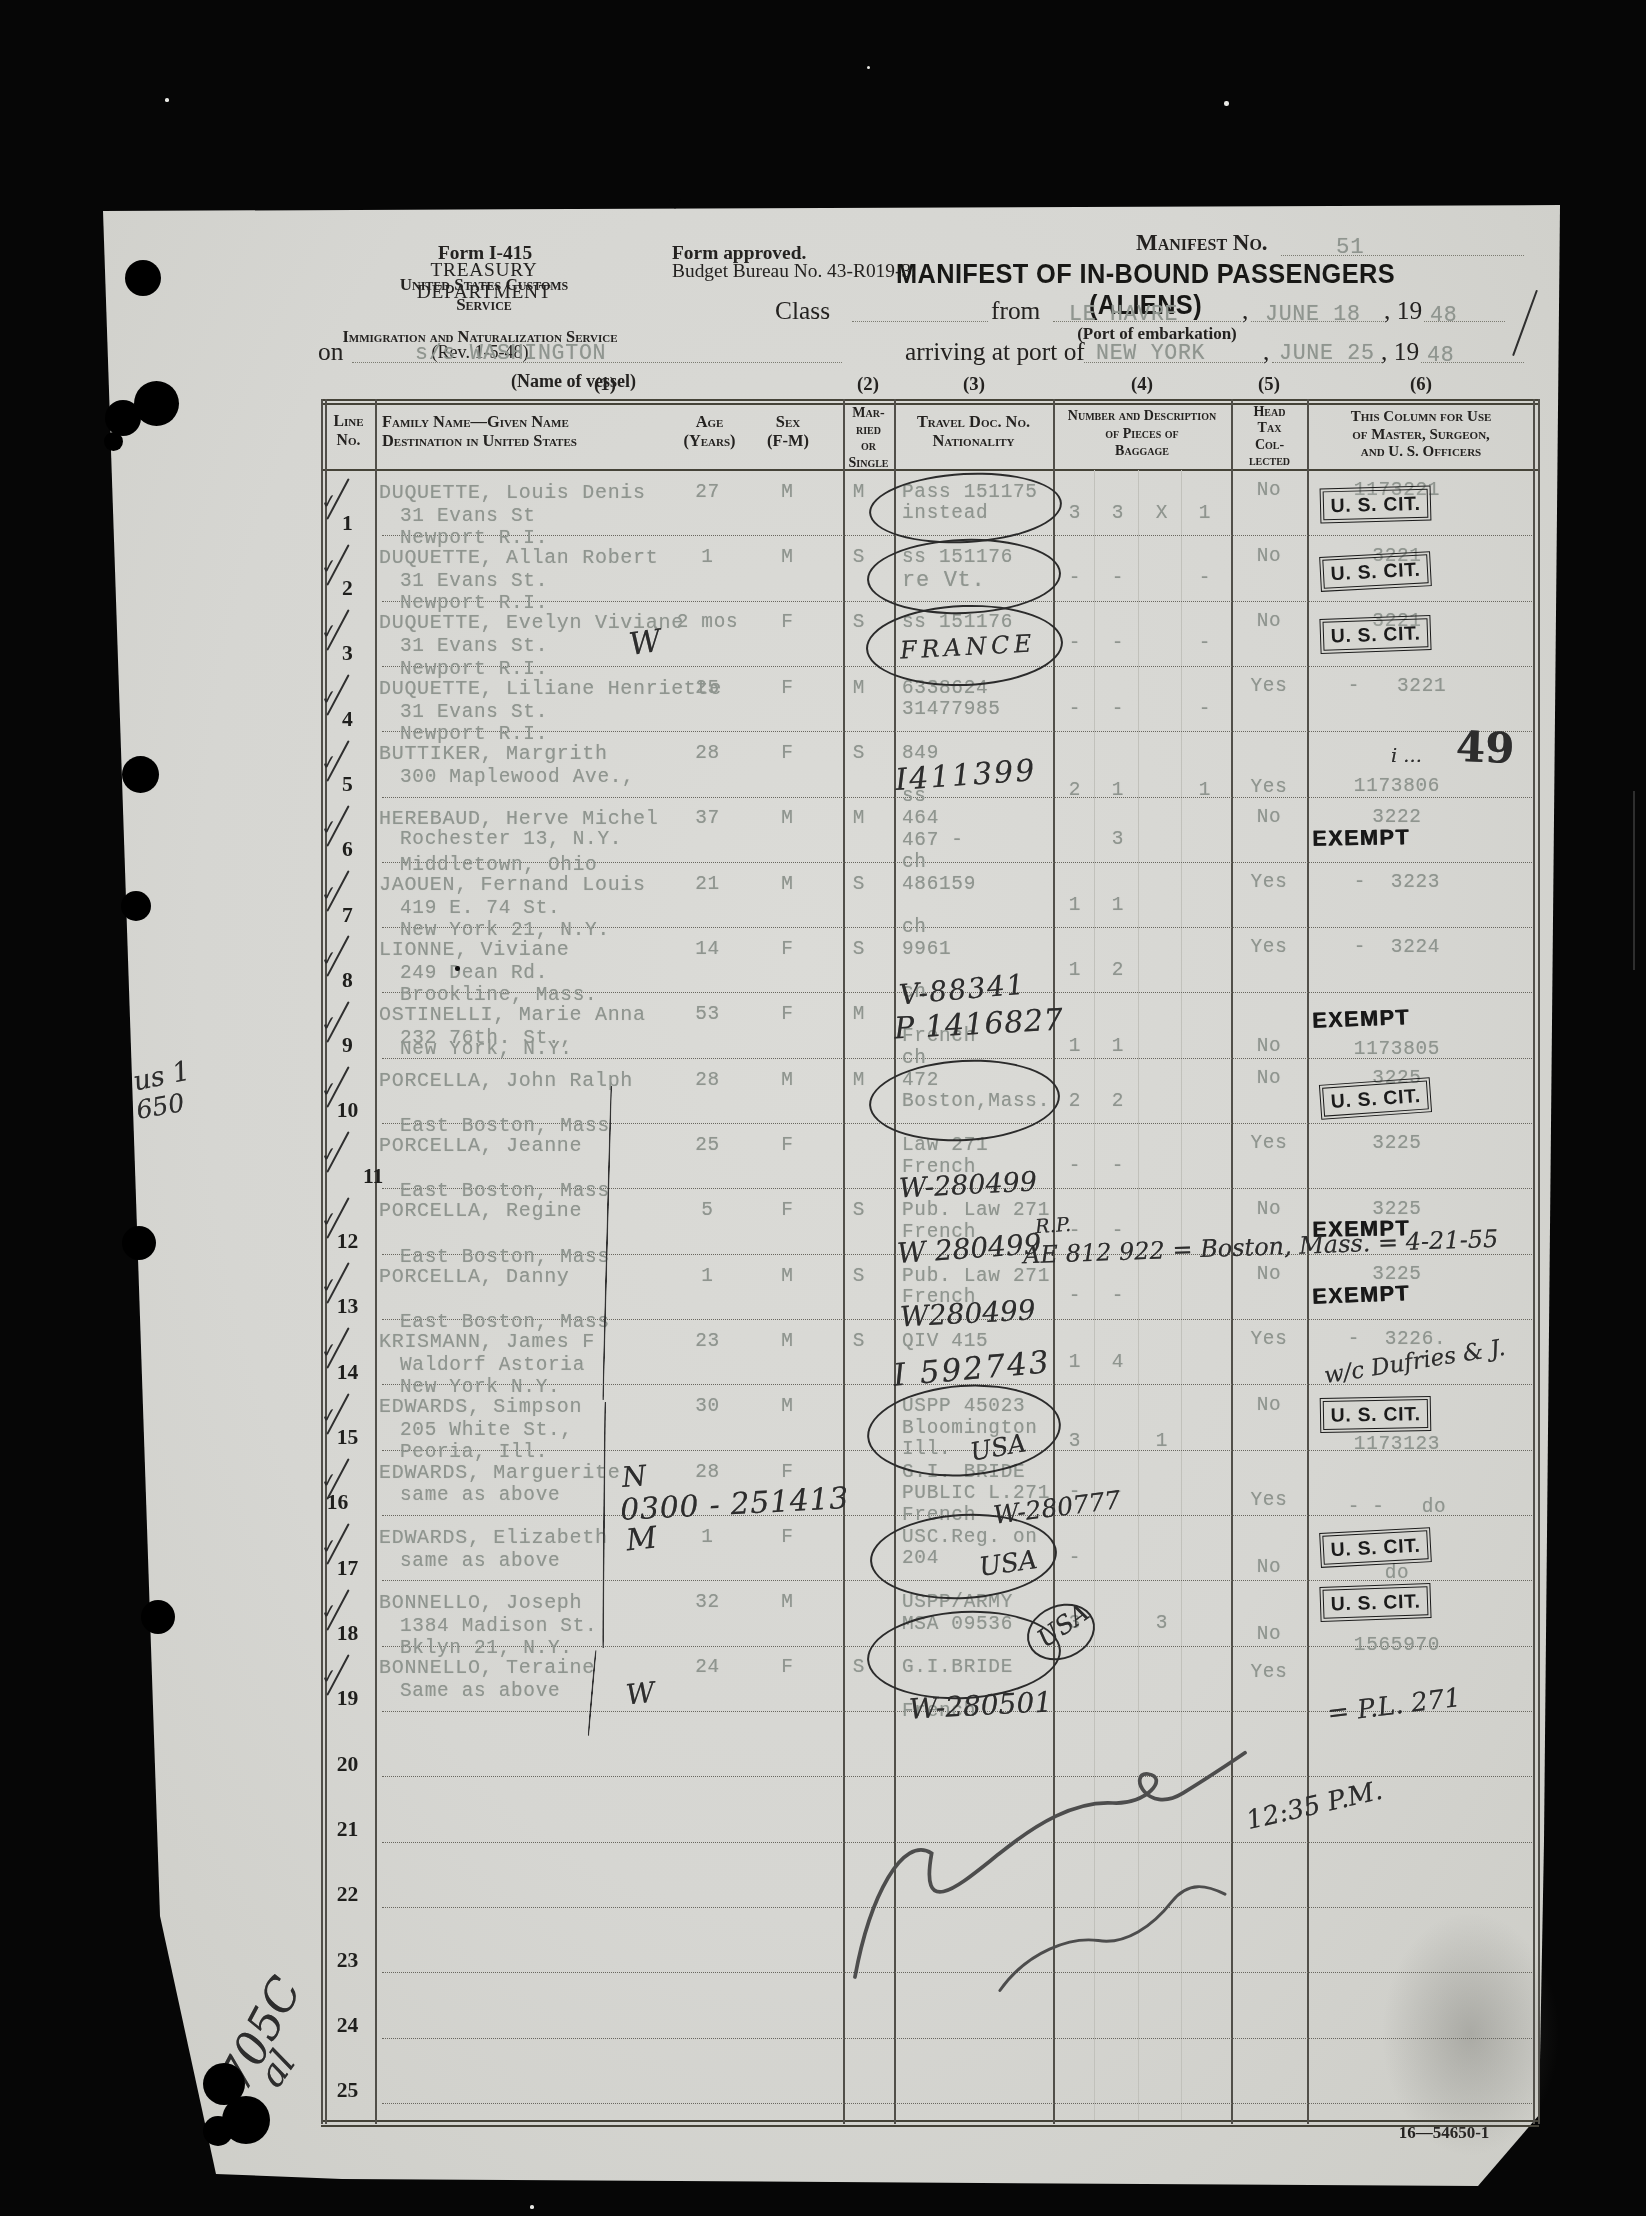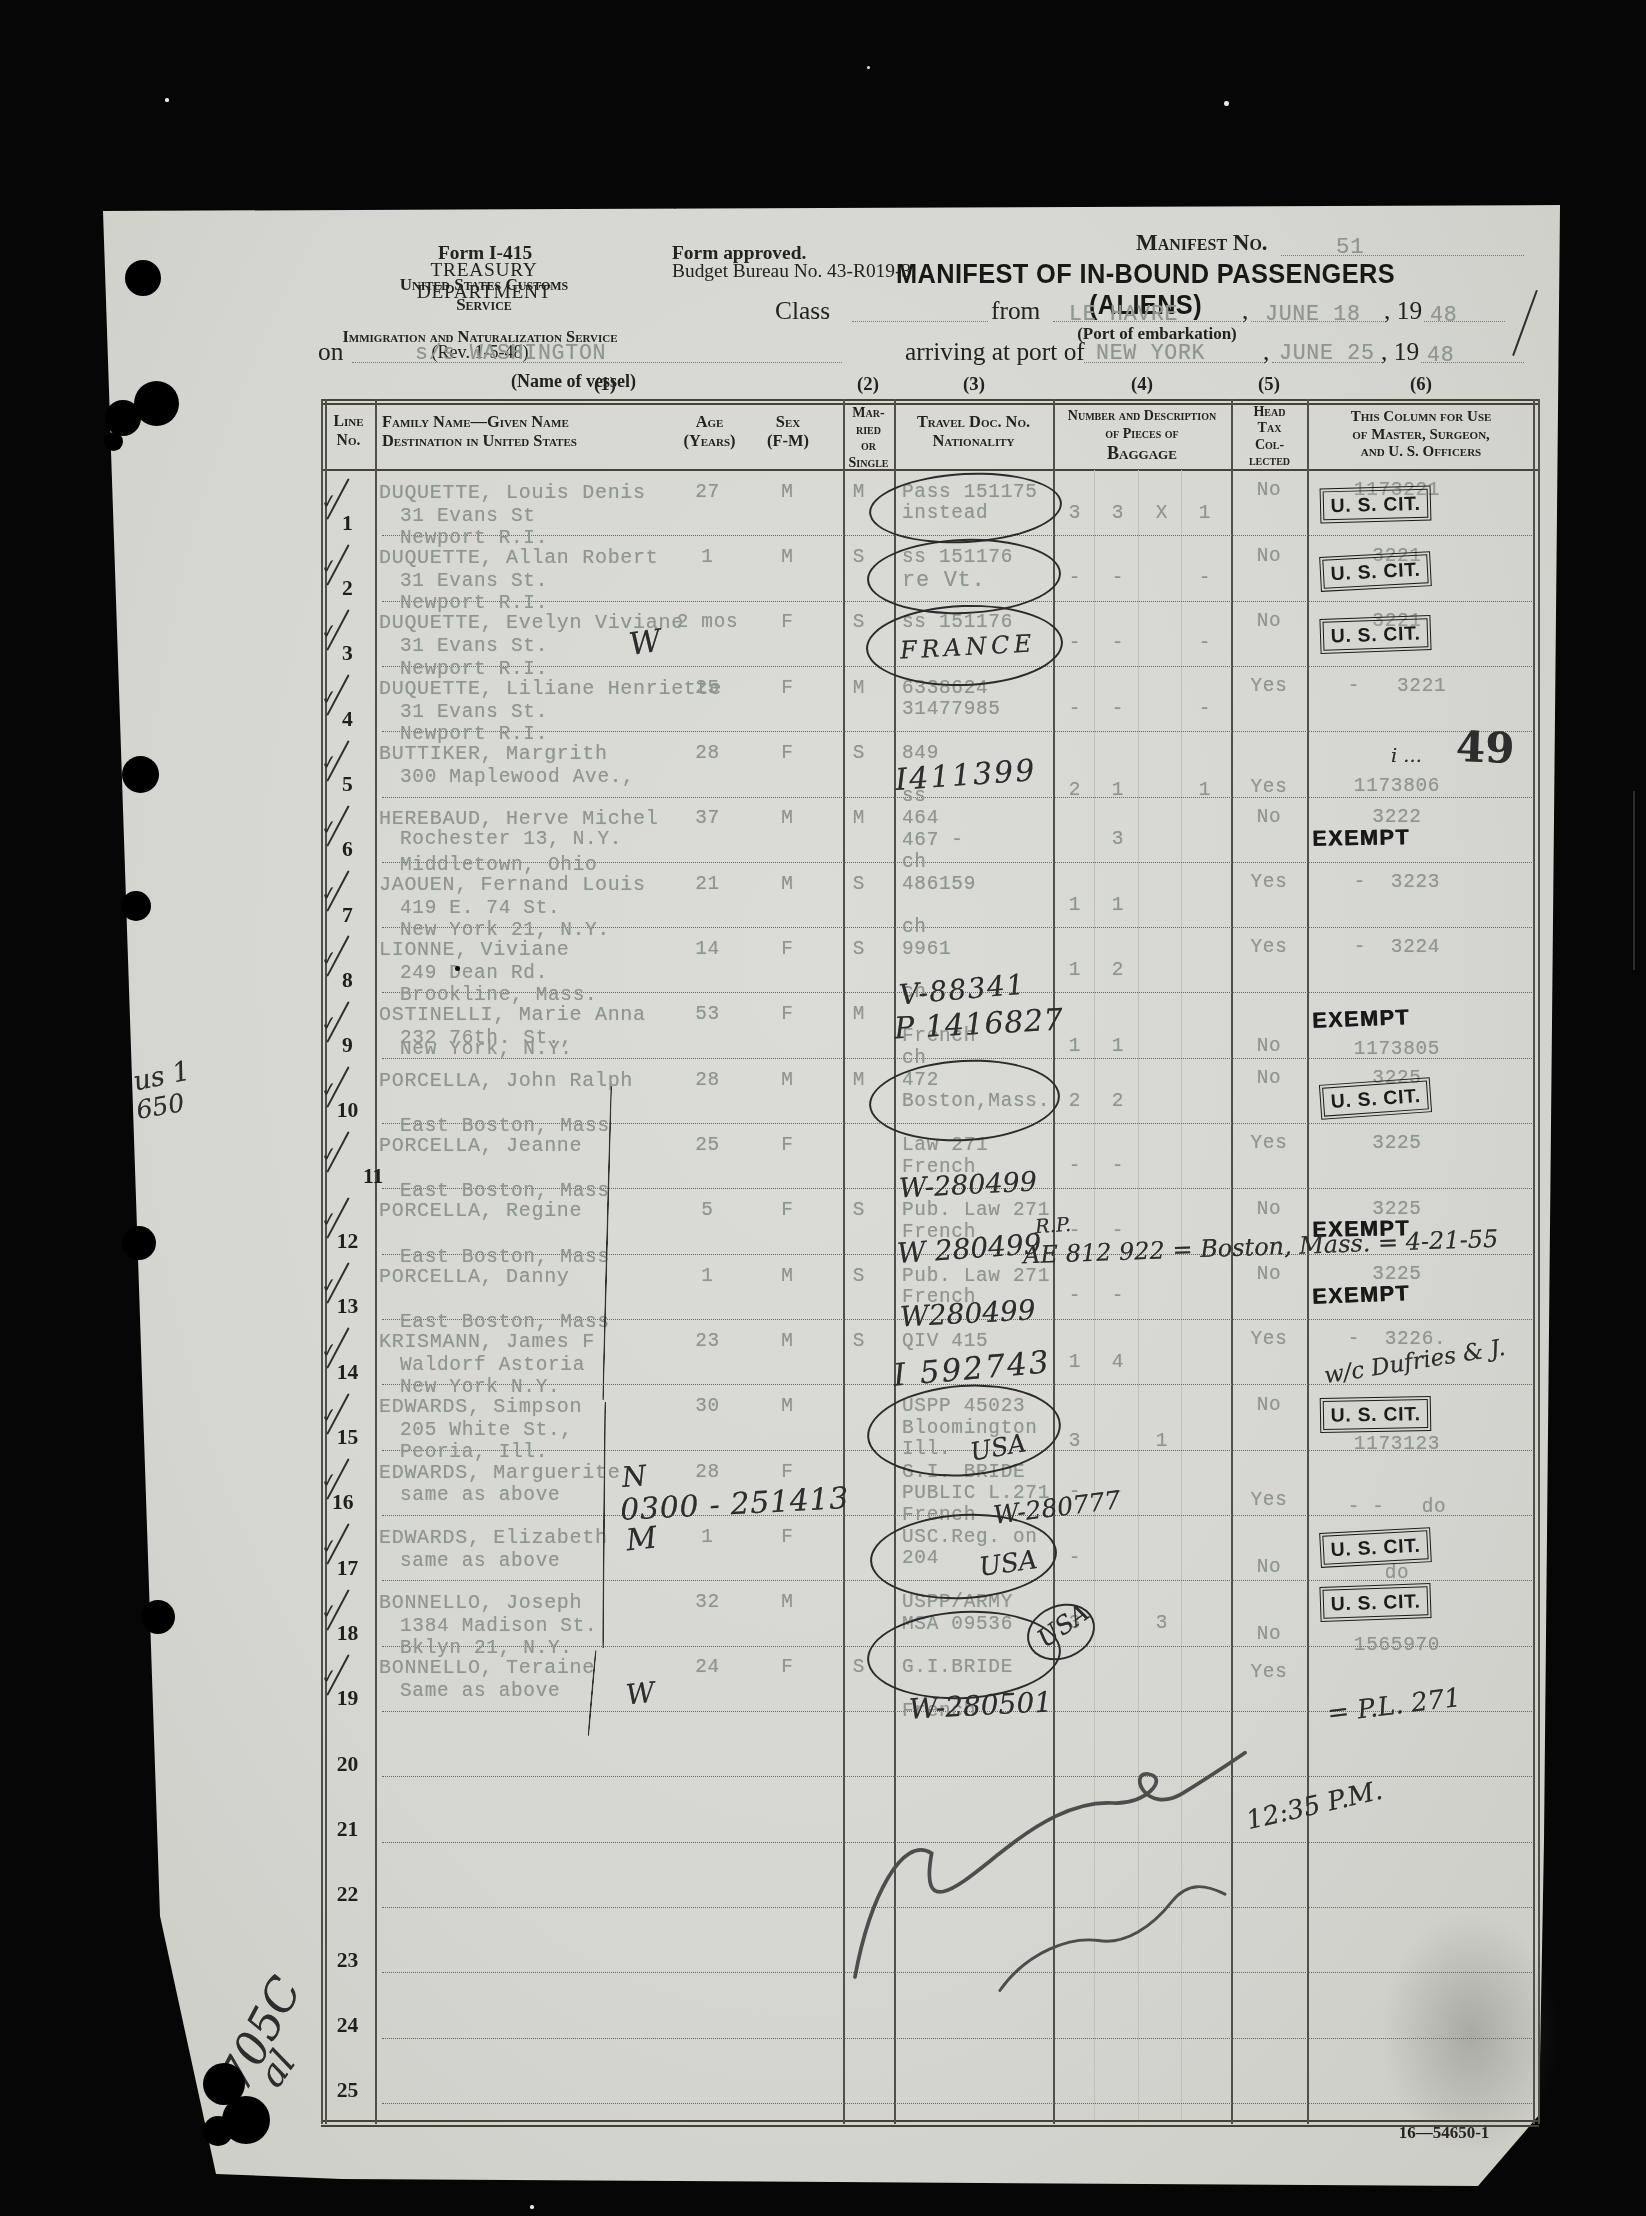--- a/index.html
+++ b/index.html
@@ -114,21 +114,21 @@
     <div class="serif printed sc" style="position: absolute; left: 758px; top: 412px; width: 60px; text-align: center; font-size: 16.4px;">Sex</div>
     <div class="serif printed sc" style="position: absolute; left: 758px; top: 431px; width: 60px; text-align: center; font-size: 16.4px;">(F-M)</div>
     <div class="serif printed sc" style="position: absolute; left: 844px; top: 405px; width: 49px; text-align: center; font-size: 14px;">Mar-</div>
     <div class="serif printed sc" style="position: absolute; left: 844px; top: 422px; width: 49px; text-align: center; font-size: 14px;">ried</div>
     <div class="serif printed sc" style="position: absolute; left: 844px; top: 438px; width: 49px; text-align: center; font-size: 14px;">or</div>
     <div class="serif printed sc" style="position: absolute; left: 844px; top: 455px; width: 49px; text-align: center; font-size: 14px;">Single</div>
     <div class="serif printed sc" style="position: absolute; left: 899px; top: 412px; width: 149px; text-align: center; font-size: 16.4px;">Travel Doc. No.</div>
     <div class="serif printed sc" style="position: absolute; left: 899px; top: 431px; width: 149px; text-align: center; font-size: 16.4px;">Nationality</div>
     <div class="serif printed sc" style="position: absolute; left: 1057px; top: 408px; width: 170px; text-align: center; font-size: 14px;">Number and Description</div>
     <div class="serif printed sc" style="position: absolute; left: 1057px; top: 426px; width: 170px; text-align: center; font-size: 14px;">of Pieces of</div>
-    <div class="serif printed sc" style="position: absolute; left: 1057px; top: 443px; width: 170px; text-align: center; font-size: 18px; font-family: Liberation Serif, serif;">Baggage</div>
+    <div class="serif printed sc" style="position: absolute; left: 1057px; top: 443px; width: 170px; text-align: center; font-size: 14px; font-family: Liberation Serif, serif;">Baggage</div>
     <div class="serif printed sc" style="position: absolute; left: 1235px; top: 404px; width: 69px; text-align: center; font-size: 14px;">Head</div>
     <div class="serif printed sc" style="position: absolute; left: 1235px; top: 420px; width: 69px; text-align: center; font-size: 14px;">Tax</div>
     <div class="serif printed sc" style="position: absolute; left: 1235px; top: 437px; width: 69px; text-align: center; font-size: 14px;">Col-</div>
     <div class="serif printed sc" style="position: absolute; left: 1235px; top: 453px; width: 69px; text-align: center; font-size: 14px;">lected</div>
     <div class="serif printed sc" style="position: absolute; left: 1312px; top: 408px; width: 218px; text-align: center; font-size: 15px;">This Column for Use</div>
     <div class="serif printed sc" style="position: absolute; left: 1312px; top: 426px; width: 218px; text-align: center; font-size: 15px;">of Master, Surgeon,</div>
     <div class="serif printed sc" style="position: absolute; left: 1312px; top: 443px; width: 218px; text-align: center; font-size: 15px;">and U. S. Officers</div>
     <div class="dotrow" style="position: absolute; left: 382px; top: 535px; width: 1150px;"></div>
     <div class="lineno" style="position: absolute; left: 328px; top: 511px; width: 39px; text-align: center;">1</div>
     <div class="slash" style="position: absolute; left: 337px; top: 476px; height: 46px; transform: rotate(28deg);"></div>
@@ -361,21 +361,21 @@
     <div class="typed" style="position: absolute; left: 670px; top: 1395px; width: 75px; text-align: center; font-size: 19.4px;">30</div>
     <div class="typed" style="position: absolute; left: 765px; top: 1395px; width: 45px; text-align: center; font-size: 19.4px;">M</div>
     <div class="typed" style="position: absolute; left: 902px; top: 1395px; font-size: 19.4px;">USPP 45023</div>
     <div class="typed" style="position: absolute; left: 902px; top: 1417px; font-size: 19.4px;">Bloomington</div>
     <div class="typed" style="position: absolute; left: 902px; top: 1438px; font-size: 19.4px;">Ill.</div>
     <div class="typed" style="position: absolute; left: 1060px; top: 1430px; width: 30px; text-align: center; font-size: 19.4px;">3</div>
     <div class="typed" style="position: absolute; left: 1147px; top: 1430px; width: 30px; text-align: center; font-size: 19.4px;">1</div>
     <div class="typed" style="position: absolute; left: 1233px; top: 1394px; width: 72px; text-align: center; font-size: 19.4px;">No</div>
     <div class="typed" style="position: absolute; left: 1315px; top: 1433px; width: 164px; text-align: center; font-size: 19.4px;">1173123</div>
     <div class="dotrow" style="position: absolute; left: 382px; top: 1515px; width: 1150px;"></div>
-    <div class="lineno" style="position: absolute; left: 332px; top: 1490px; width: 39px; ">16</div>
+    <div class="lineno" style="position: absolute; left: 318px; top: 1490px; width: 39px; text-align: center;">16</div>
     <div class="slash" style="position: absolute; left: 337px; top: 1456px; height: 46px; transform: rotate(28deg);"></div>
     <div class="check" style="position: absolute; left: 321px; top: 1469px; font-size: 19.4px; transform: rotate(-8deg);">✓</div>
     <div class="typed" style="position: absolute; left: 379px; top: 1461px; font-size: 20px;">EDWARDS, Marguerite</div>
     <div class="typed" style="position: absolute; left: 400px; top: 1484px; font-size: 19.4px;">same as above</div>
     <div class="typed" style="position: absolute; left: 670px; top: 1461px; width: 75px; text-align: center; font-size: 19.4px;">28</div>
     <div class="typed" style="position: absolute; left: 765px; top: 1461px; width: 45px; text-align: center; font-size: 19.4px;">F</div>
     <div class="typed" style="position: absolute; left: 902px; top: 1461px; font-size: 19.4px;">G.I. BRIDE</div>
     <div class="typed" style="position: absolute; left: 902px; top: 1482px; font-size: 19.4px;">PUBLIC L.271</div>
     <div class="typed" style="position: absolute; left: 902px; top: 1504px; font-size: 19.4px;">French</div>
     <div class="typed" style="position: absolute; left: 1060px; top: 1481px; width: 30px; text-align: center; font-size: 19.4px;">-</div>

